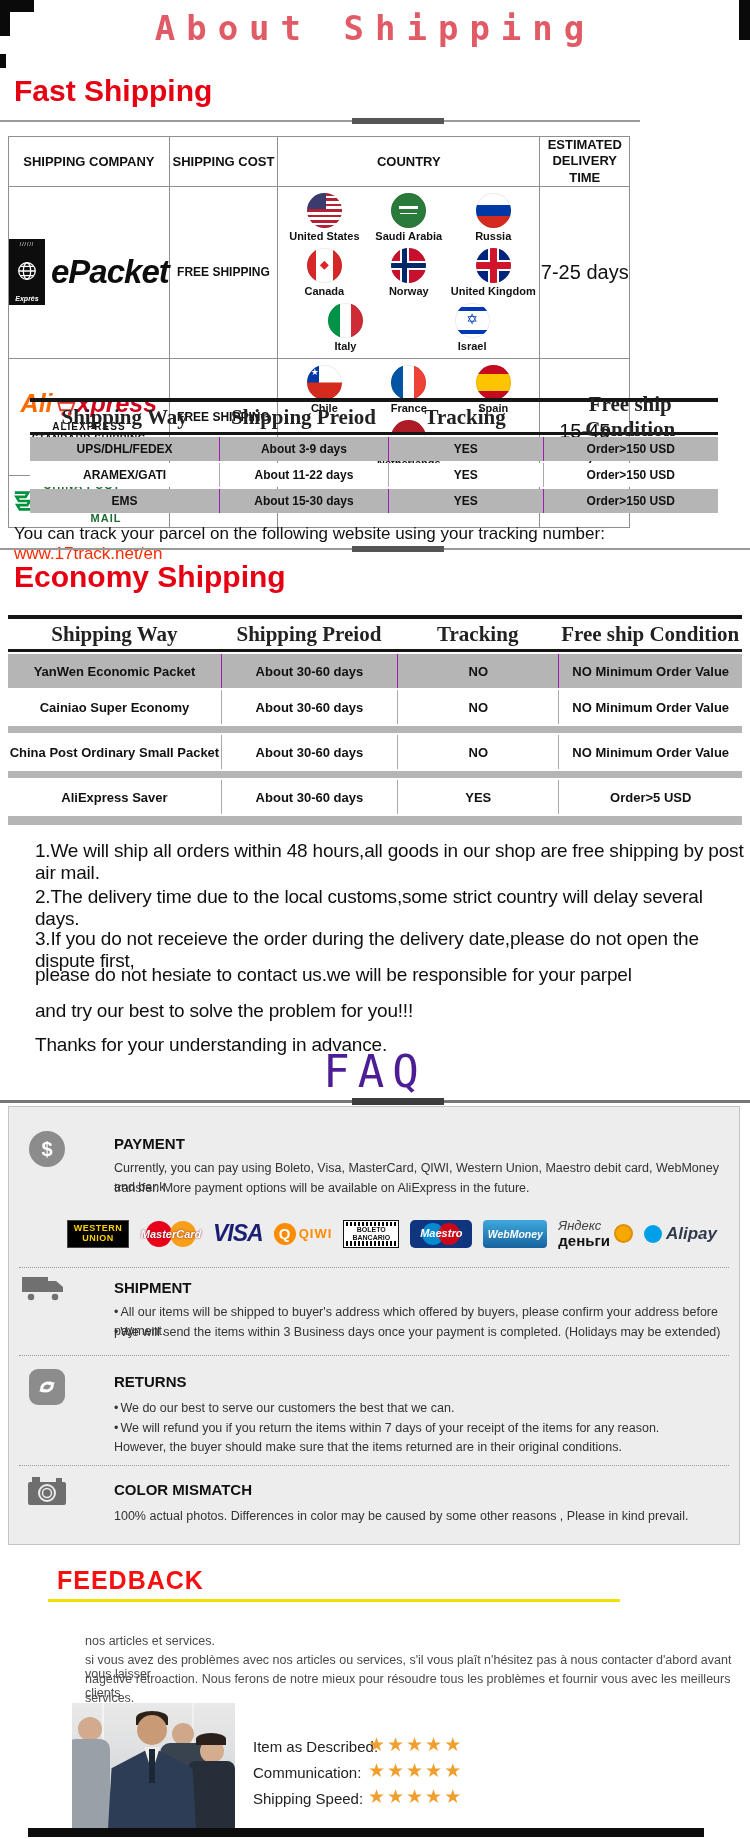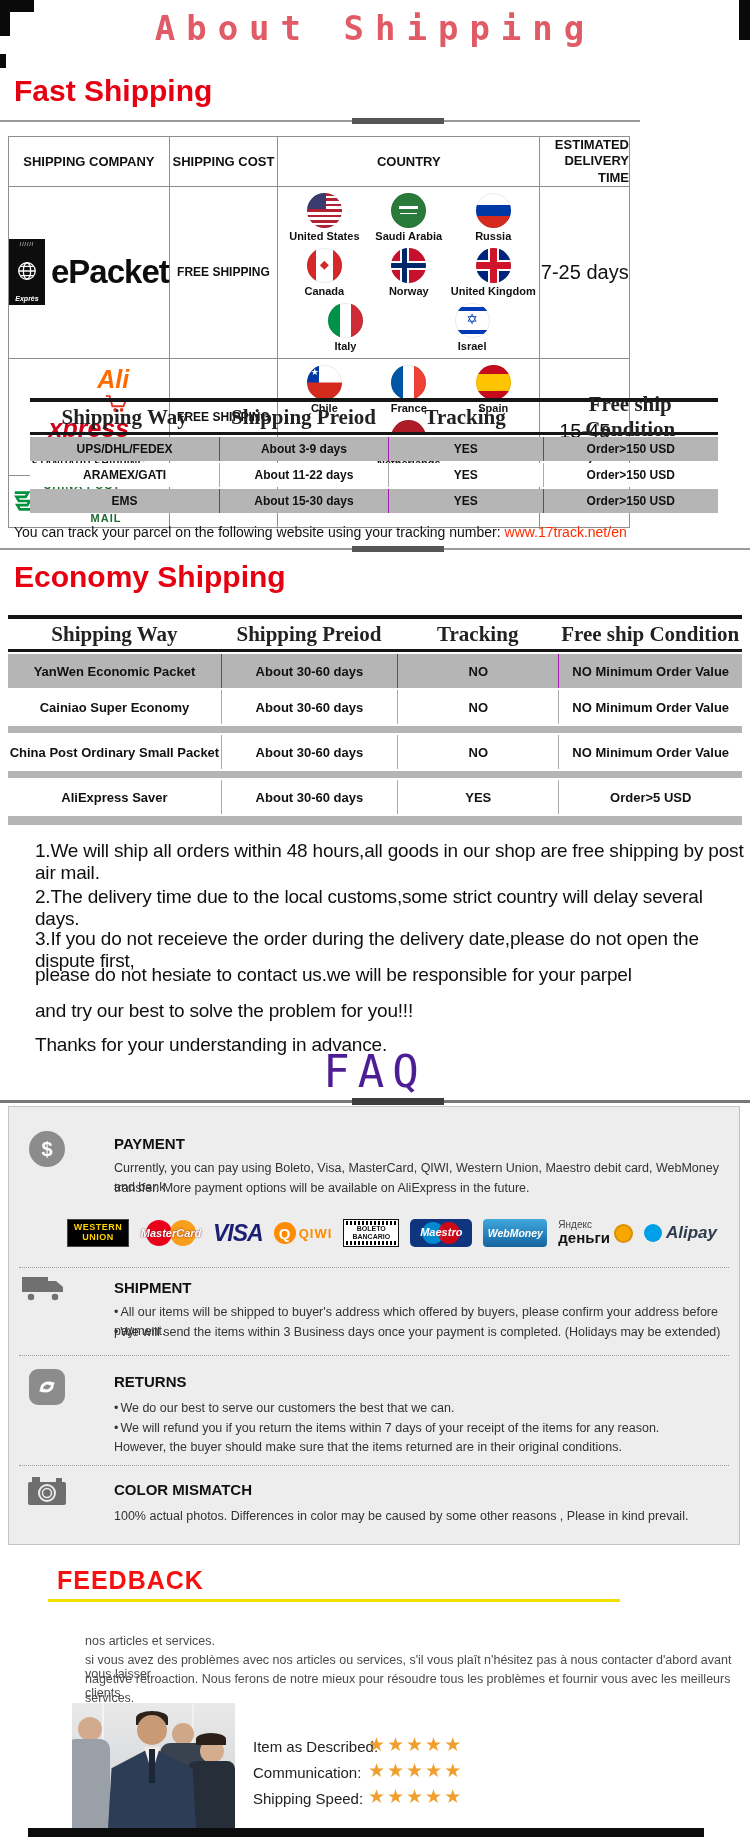--- a/index.html
+++ b/index.html
@@ -29,25 +29,25 @@
   th.est{font-size:10px;line-height:1.25;}
   td.costc{font-size:12px;font-weight:bold;}
   td.delc{font-size:20px;}
   .r1{height:102px;} .r2{height:68px;} .r3{height:52px;}
 
   
   .epk{display:flex;align-items:center;justify-content:center;gap:6px;}
   .etag{width:36px;height:60px;background:#0d0d0d;display:flex;flex-direction:column;align-items:center;justify-content:space-between;padding:3px 0;}
   .etag .sl{color:#fff;font-size:5px;letter-spacing:1px;line-height:1;}
   .etag .bt{color:#fff;font-size:7px;font-weight:bold;font-style:italic;line-height:1;}
-  .ename{font-size:33px;font-weight:bold;letter-spacing:-1px;color:#0d0d0d;}
+  .ename{font-size:33px;font-weight:bold;letter-spacing:-1px;color:#0d0d0d;font-style:italic;}
 
   
   .alx{display:flex;flex-direction:column;align-items:center;line-height:1.15;}
-  .alx .lg{display:flex;align-items:flex-end;flex-direction:column;}
+  .alx .lg{display:flex;align-items:flex-end;}
   .alx .ali{color:#ff6a00;font-size:25px;font-weight:bold;font-style:italic;}
   .alx .xp{color:#d0021b;font-size:25px;font-weight:bold;font-style:italic;}
   .alx .s1{font-size:10px;font-weight:bold;letter-spacing:1px;margin-top:3px;}
   .alx .s2{font-size:10px;font-weight:bold;letter-spacing:0.5px;}
 
   
   .cpost{display:flex;align-items:center;justify-content:center;gap:6px;}
   .cpost .tx{display:flex;flex-direction:column;align-items:flex-start;line-height:1.5;}
   .cpost .l{font-size:11px;font-weight:bold;color:#1f6b33;letter-spacing:1px;}
 
@@ -85,21 +85,21 @@
   .row.gray{background:#b5b5b5;}
   .row.white{background:#fff;}
   .row.white span + span{border-left:1px solid #aaa;}
   .row.gray span + span{border-left:1px solid #a21caf;}
   .f1{width:27.5%;} .f2{width:24.5%;} .f3{width:22.5%;} .f4{width:25.5%;}
   .e1{width:29%;} .e2{width:24%;} .e3{width:22%;} .e4{width:25%;}
   .eco .row{height:34px;font-size:13px;}
   .eco .sep{height:7px;background:#b5b5b5;margin:2px 0;}
   .eco .botbar{height:9px;background:#b5b5b5;margin-top:2px;}
 
-  .trackline{position:absolute;left:14px;top:524px;font-size:14px;color:#111;}
+  .trackline{position:absolute;left:14px;top:524px;font-size:17px;color:#111;}
   .trackline .lnk{color:#ff2a00;cursor:pointer;}
 
   
   .note{position:absolute;left:35px;font-size:19px;color:#0f0f0f;letter-spacing:-0.2px;}
 
   
   .panel{position:absolute;left:8px;top:1106px;width:732px;height:439px;background:#ededed;border:1px solid #c4c4c4;box-sizing:border-box;}
   .p-title{position:absolute;left:105px;font-size:15px;font-weight:bold;color:#111;}
   .p-text{position:absolute;left:105px;font-size:12.5px;color:#333;line-height:19px;}
   .bullet::before{content:"•";margin-right:2px;}
@@ -124,21 +124,21 @@
   .boleto{width:56px;height:28px;display:flex;flex-direction:column;justify-content:space-between;align-items:center;border:1px solid #111;padding:1px 2px;background:#fff;box-sizing:border-box;}
   .boleto .bars{width:100%;height:5px;background:repeating-linear-gradient(90deg,#000 0 2px,#fff 2px 4px);}
   .boleto .t{font-size:7px;font-weight:bold;line-height:1.1;text-align:center;}
   .maestro{position:relative;width:62px;height:28px;border-radius:5px;background:#10357f;overflow:hidden;}
   .maestro .c1{left:12px;width:22px;height:22px;top:3px;background:#0099df;opacity:.85;}
   .maestro .c2{left:28px;width:22px;height:22px;top:3px;background:#ed0006;opacity:.85;}
   .maestro b{position:absolute;left:0;top:7px;width:100%;text-align:center;color:#fff;font-style:italic;font-size:11px;}
   .wm{width:64px;height:28px;border-radius:4px;background:linear-gradient(#3fa8dd,#15639f);color:#fff;display:flex;align-items:center;justify-content:center;font-size:10.5px;font-weight:bold;font-style:italic;}
   .ydx{display:flex;align-items:center;gap:4px;}
   .ydx .col{display:flex;flex-direction:column;line-height:1.05;}
-  .ydx .top{font-size:10px;color:#444;}
+  .ydx .top{font-size:13px;color:#444;font-style:italic;}
   .ydx .bot{font-size:15px;font-weight:bold;color:#111;}
   .ydx .coin{width:15px;height:15px;border-radius:50%;background:#f6a800;border:2px solid #dd8f00;}
   .alp{display:flex;align-items:center;gap:4px;font-style:italic;font-weight:bold;font-size:17px;color:#2f3b4c;}
   .alp .dot{width:18px;height:18px;border-radius:50%;background:#00a0e9;}
 
   
   .fb-h{position:absolute;left:57px;top:1566px;font-size:25px;font-weight:bold;color:#f61010;letter-spacing:1px;}
   .fb-u{position:absolute;left:48px;top:1599px;width:572px;height:3px;background:#f2e000;}
   .fb-line{position:absolute;left:85px;font-size:12.5px;color:#4a4a4a;}
 
@@ -169,21 +169,21 @@
   <div class="rule" style="left:0;top:120px;width:640px;">
       <span class="dark"></span>
     </div>
 
   <table class="ctable">
     <thead>
       <tr>
         <th style="width:142px;">SHIPPING COMPANY</th>
         <th style="width:112px;">SHIPPING COST</th>
         <th style="width:278px;">COUNTRY</th>
-        <th class="est" style="width:90px;text-align:right;">ESTIMATED DELIVERY TIME</th>
+        <th class="est" style="width:90px;">ESTIMATED DELIVERY TIME</th>
       </tr>
     </thead>
     <tbody>
       <tr class="r1">
         <td>
           <div class="epk">
             <span class="etag">
               <span class="sl">//////</span>
               <svg width="22" height="22" viewBox="0 0 24 24" fill="none" stroke="#fff" stroke-width="1.4">
                   <circle cx="12" cy="12" r="9"></circle>

